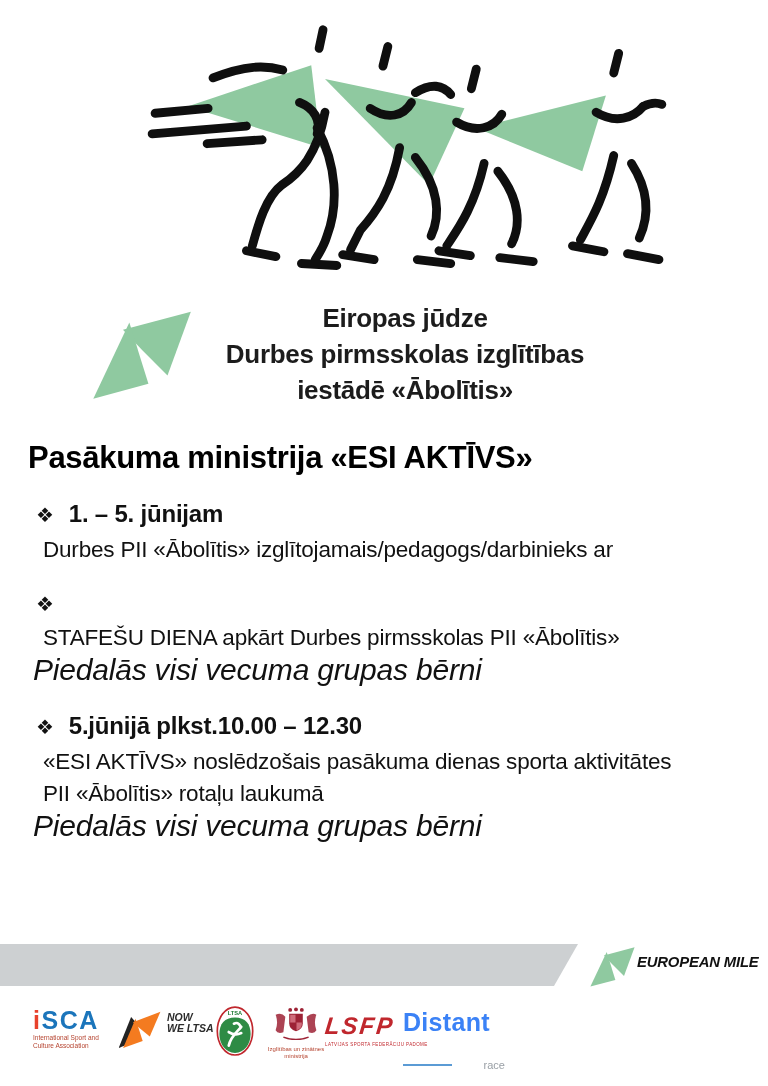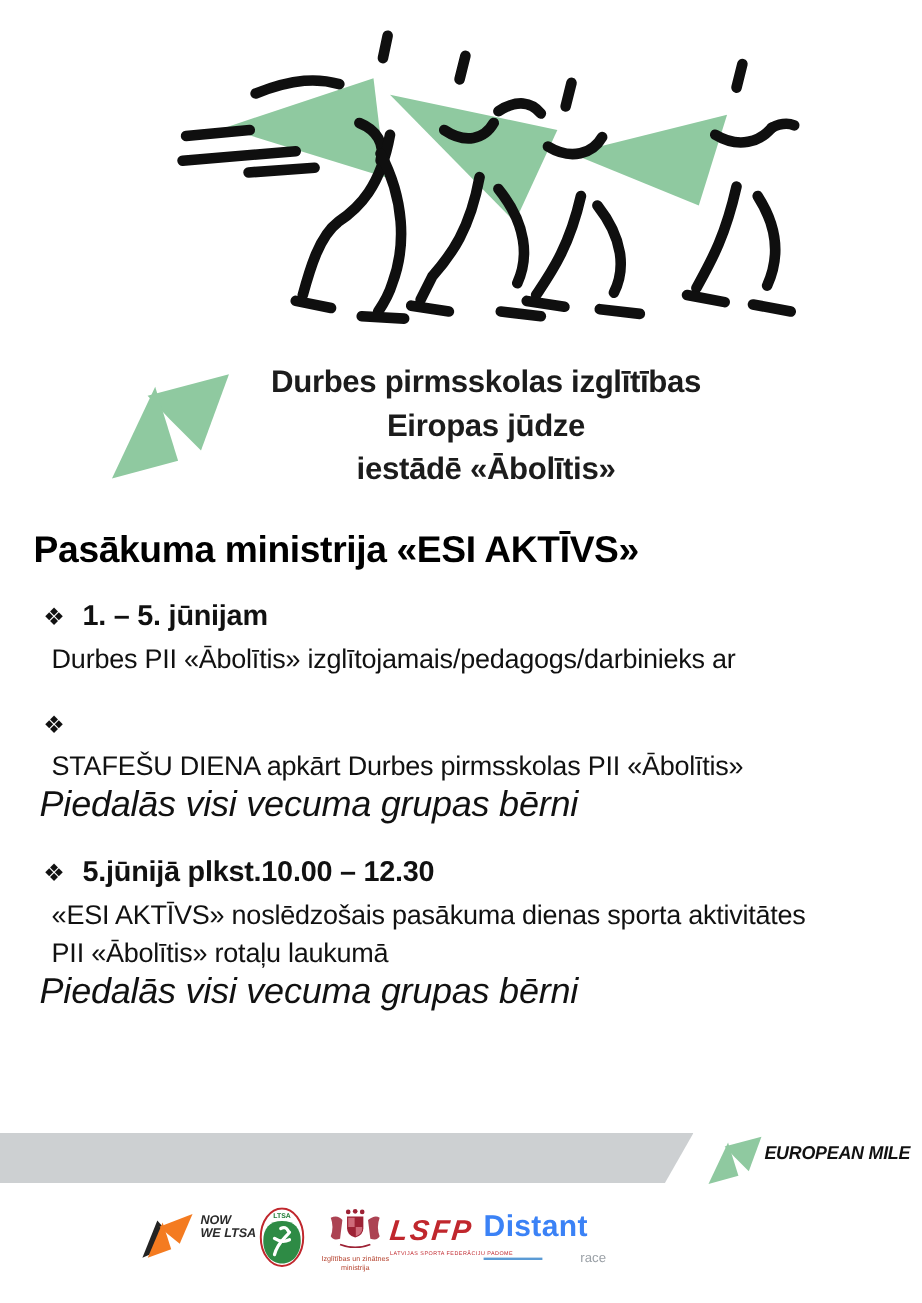--- a/index.html
+++ b/index.html
@@ -45,21 +45,21 @@
   .nwm svg{width:46px;height:40px;}
   .nwm-text{margin:3px 0 0 4px;font-size:10.5px;font-weight:800;font-style:italic;line-height:11px;color:#2b2b2b;white-space:nowrap;}
   .ltsa{left:216px;top:1006px;}
   .ministry{left:256px;top:1007px;width:80px;text-align:center;}
   .ministry-sub{font-size:6px;line-height:6.5px;color:#b5432f;margin-top:2px;}
   .lsfp{left:325px;top:1012px;}
   .lsfp-word{font-size:24px;font-weight:800;font-style:italic;color:#c0272d;letter-spacing:2px;transform:skewX(-6deg);transform-origin:left;}
   .lsfp-sub{font-size:4.5px;color:#c0272d;letter-spacing:.4px;margin-top:2px;white-space:nowrap;}
   .distant{left:403px;top:1008px;width:102px;}
   .distant-word{font-size:25px;font-weight:800;color:#3b82f6;letter-spacing:.3px;}
-  .distant-row{display:flex;align-items:center;justify-content:space-between;margin-top:6px;gap:32px;}
+  .distant-row{display:flex;align-items:center;justify-content:space-between;margin-top:22px;gap:32px;}
   .distant-line{width:54px;height:2px;background:#5b9bd5;}
   .distant-race{font-size:11px;color:#9aa0a6;}
 </style>
 </head>
 <body>
 
 <div class="page">
 
   <svg class="runners" viewBox="0 0 520 280">
     <g fill="#8fc9a0">
@@ -104,22 +104,22 @@
       <path d="M488,148 C506,176 506,202 496,224"></path>
       <path d="M484,240 L516,246"></path>
     </g>
   </svg>
 
   <svg class="brand-arrow" viewBox="0 0 100 100">
     <polygon points="33,30 97,13 75,73 51,49" fill="#8fc9a0"></polygon>
     <polygon points="5,95 39,23 57,81" fill="#8fc9a0"></polygon>
   </svg>
   <div class="brand-text">
+    <div>Eiropas jūdze</div>
     <div>Durbes pirmsskolas izglītības</div>
-    <div>Eiropas jūdze</div>
     <div>iestādē «Ābolītis»</div>
   </div>
 
   <div class="heading">Pasākuma ministrija «ESI AKTĪVS»</div>
 
   <div class="program">
 
     <div class="item">
       <div class="item-title">
         <span class="bullet">❖</span>
@@ -148,20 +148,27 @@
 
   </div>
 
   <div class="band"></div>
   <svg class="em-arrow" viewBox="0 0 100 100">
     <polygon points="33,30 97,13 75,73 51,49" fill="#8fc9a0"></polygon>
     <polygon points="5,95 39,23 57,81" fill="#8fc9a0"></polygon>
   </svg>
   <div class="em-label">EUROPEAN MILE</div>
 
+  <div class="flogo isca">
+    <div class="isca-word"><span class="i">i</span><span>SCA</span></div>
+    <div class="isca-sub">
+      <div>International Sport and</div>
+      <div>Culture Association</div>
+    </div>
+  </div>
 
   <div class="flogo nwm">
     <svg viewBox="0 0 100 90">
       <polygon points="2,88 30,18 44,34 16,82" fill="#232323"></polygon>
       <polygon points="34,30 96,6 72,62 50,44" fill="#f47b20"></polygon>
       <polygon points="12,88 40,22 56,72" fill="#f47b20"></polygon>
     </svg>
     <div class="nwm-text">
       <div>NOW</div>
       <div>WE LTSA</div>

